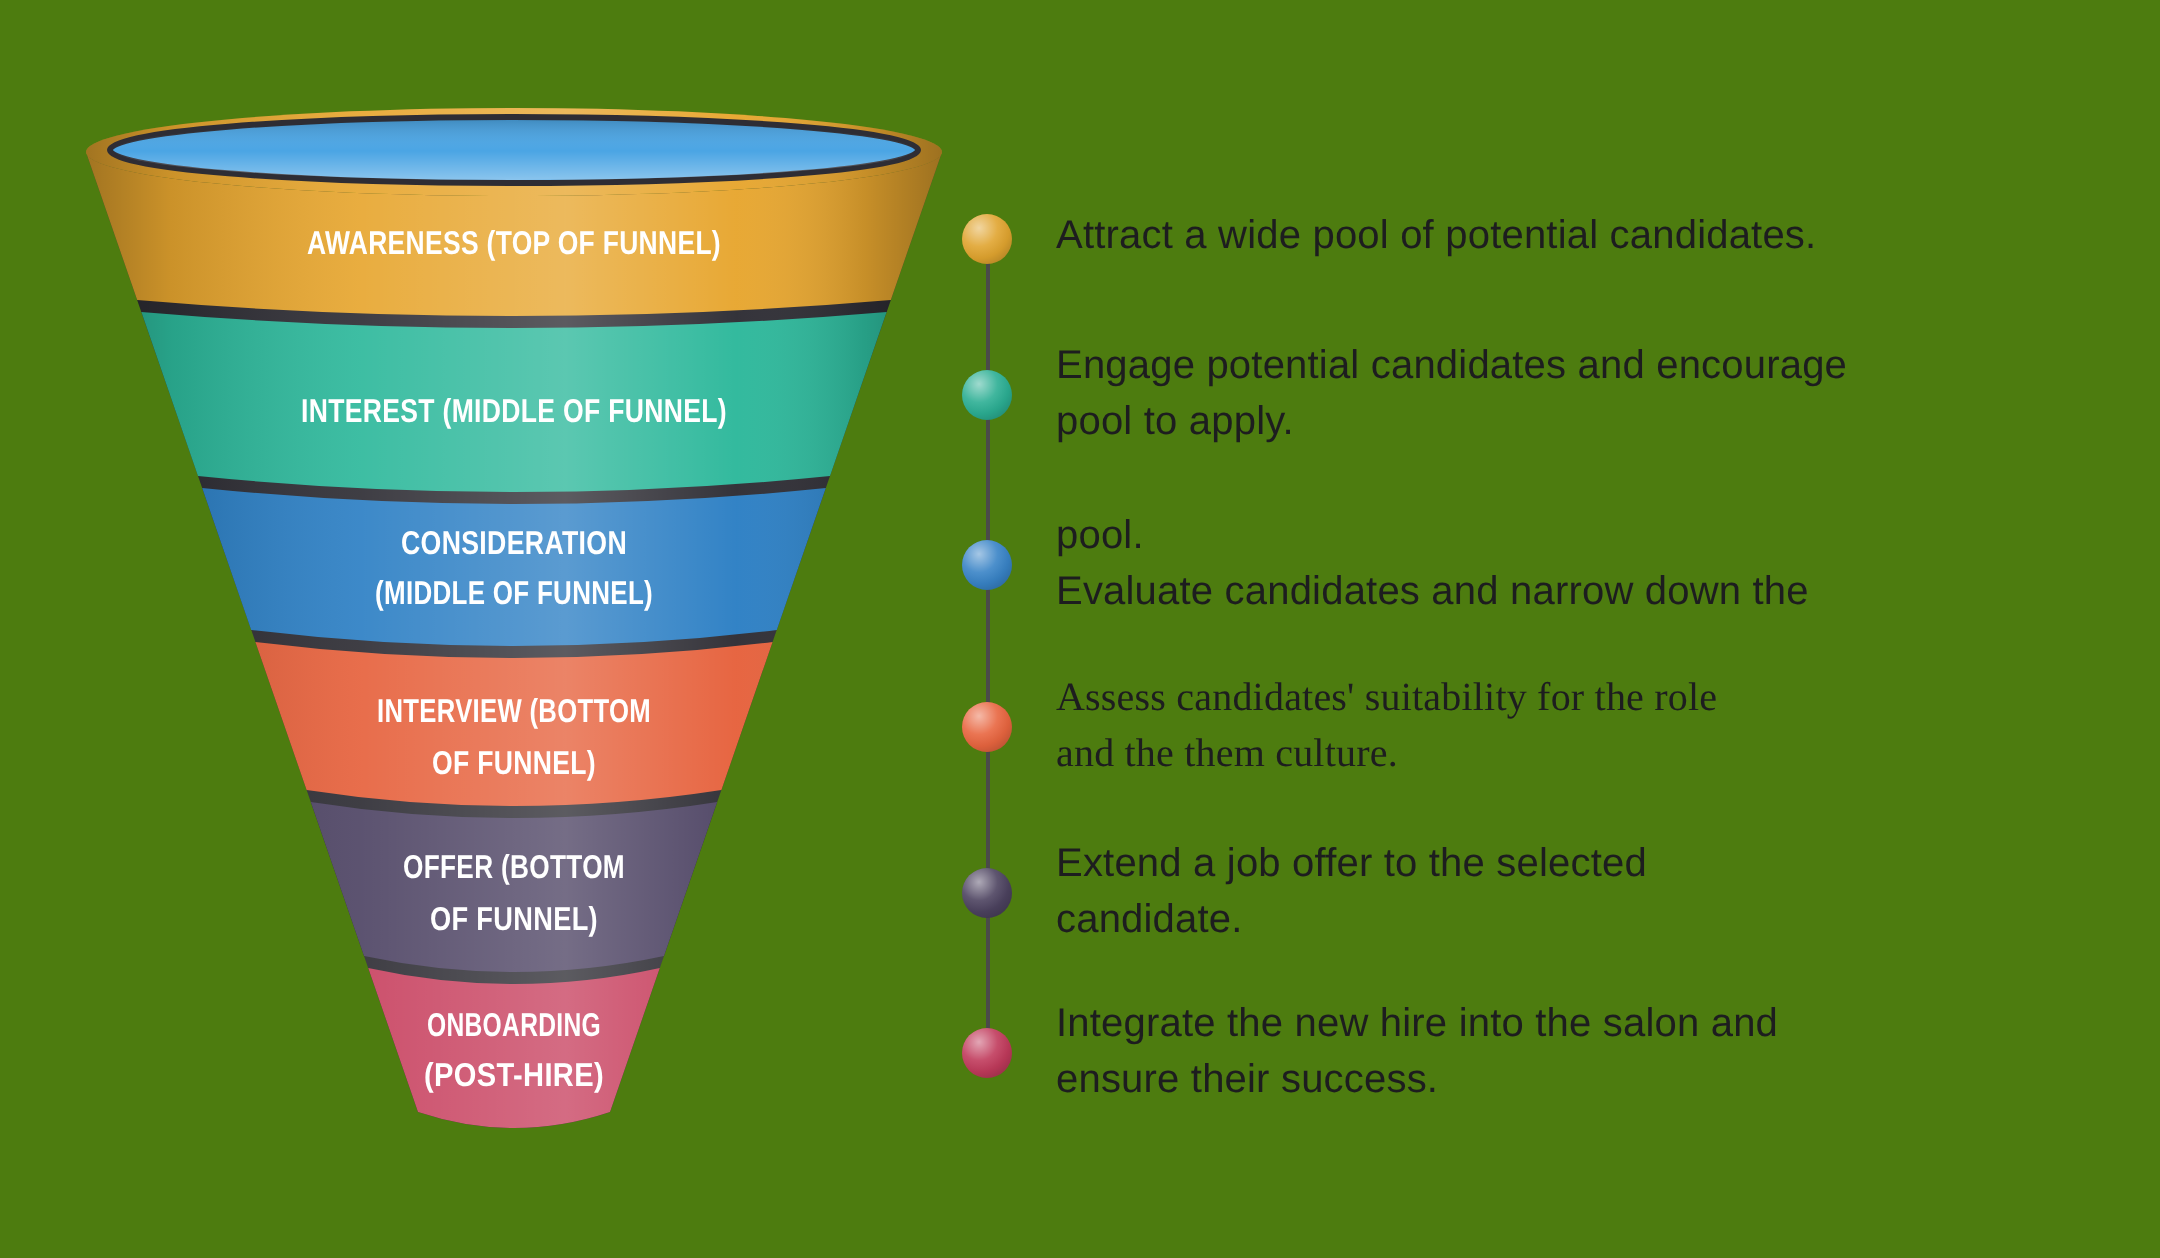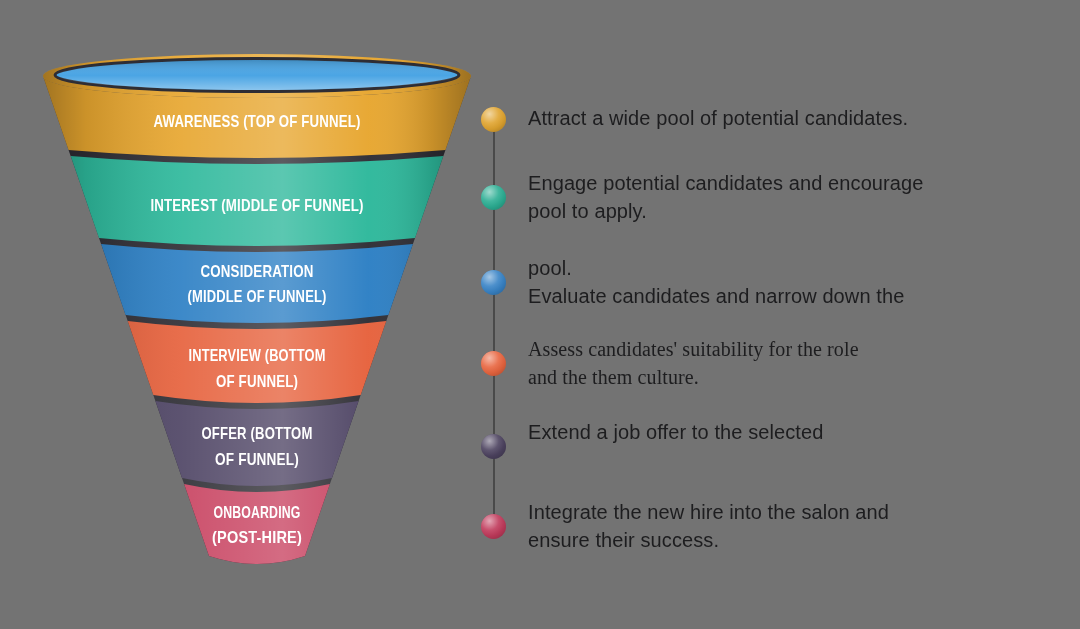--- a/index.html
+++ b/index.html
@@ -1,18 +1,18 @@
 <!DOCTYPE html>
 <html><head>
 <meta charset="utf-8">
 <style>
   html,body { margin:0; padding:0; background:#fff; }
   .canvas {
     position:relative; width:1080px; height:629px;
-    background:#737373; overflow:hidden;
+    background:#4d7c0f; overflow:hidden;
     font-family:"Liberation Sans", sans-serif;
   }
   .funnel-svg { position:absolute; left:0; top:0; }
   .funnel-svg text {
     fill:#ffffff;
     font-family:"Liberation Sans", sans-serif;
     font-weight:bold;
     letter-spacing:0.2px;
   }
   .timeline-line {
@@ -126,20 +126,21 @@
     <div class="desc" style="top:-16px;font-family:Liberation Serif, serif;">
       <span>Assess candidates' suitability for the role</span>
       <span>and the them culture.</span>
     </div>
   </div>
 
   <div class="timeline-row" style="top:434px;">
     <div class="dot" style="top: 0px; background-color: rgb(76, 66, 95);"></div>
     <div class="desc" style="top:-16px;">
       <span>Extend a job offer to the selected</span>
+      <span>candidate.</span>
     </div>
   </div>
 
   <div class="timeline-row" style="top:514px;">
     <div class="dot" style="top: 0px; background-color: rgb(192, 58, 91);"></div>
     <div class="desc" style="top:-16px;">
       <span>Integrate the new hire into the salon and</span>
       <span>ensure their success.</span>
     </div>
   </div>

